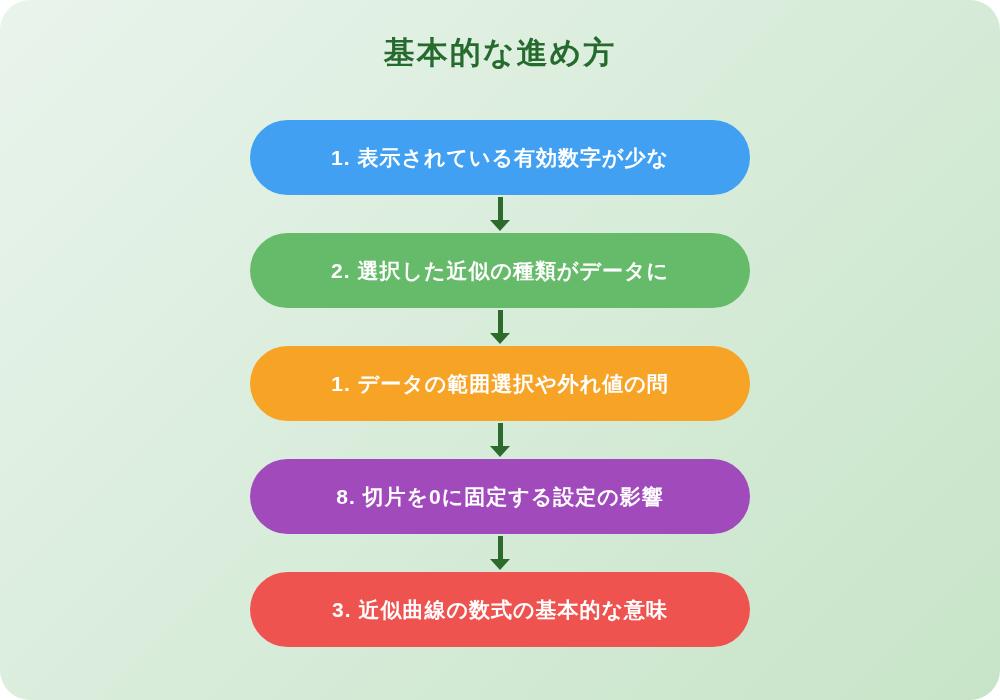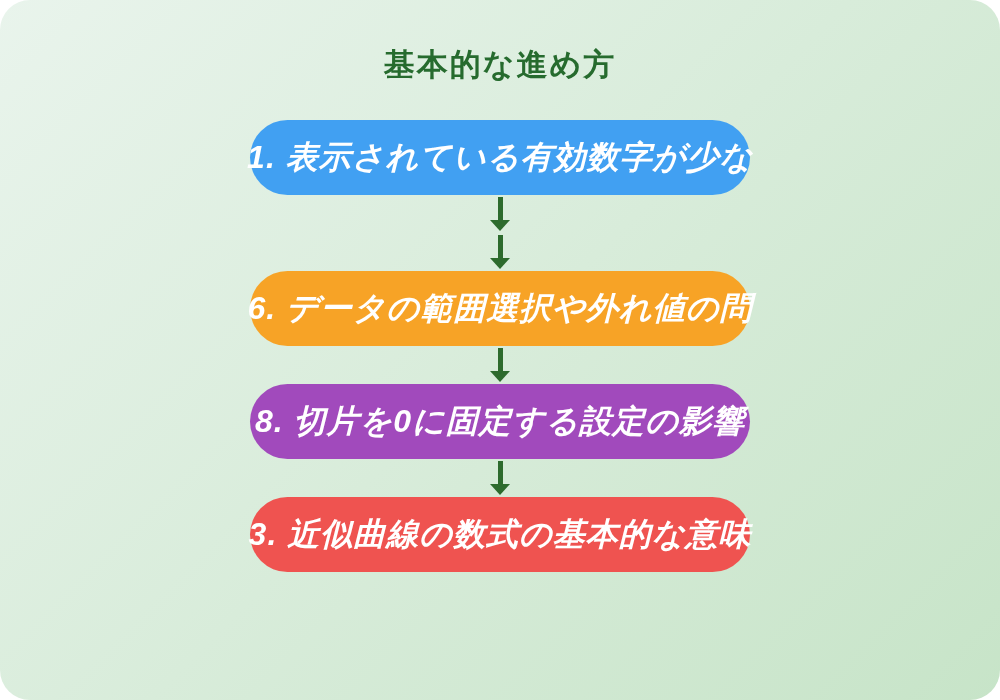--- a/index.html
+++ b/index.html
@@ -13,21 +13,21 @@
   .canvas {
     position: relative;
     width: 1000px;
     height: 700px;
     border-radius: 30px;
     background: linear-gradient(135deg, var(--background-start, #e9f4ec) 0%, var(--background-end, #c7e4c8) 100%);
     overflow: hidden;
     box-sizing: border-box;
   }
   .title {
-    margin: 12px;
+    margin: 0;
     padding-top: 32px;
     text-align: center;
     font-size: 31px;
     font-weight: 800;
     letter-spacing: 2px;
     color: var(--title-text, #266b2e);
   }
   .flow {
     position: absolute;
     top: 120px;
@@ -41,25 +41,24 @@
     width: 500px;
     height: 75px;
     border-radius: 38px;
     display: flex;
     align-items: center;
     justify-content: center;
     box-sizing: border-box;
   }
   .step-label {
     color: var(--step-text, #ffffff);
-    font-size: 32px;
+    font-size: 21px;
     font-weight: 700;
     letter-spacing: 1px;
     white-space: nowrap;
-    font-style: italic;
   }
   .arrow {
     height: 38px;
     display: flex;
     flex-direction: column;
     align-items: center;
     justify-content: center;
     padding: 2px 0;
     box-sizing: border-box;
   }
@@ -88,28 +87,31 @@
 
     <div class="step" style="background: rgb(65, 160, 242);">
       <span class="step-label">1. 表示されている有効数字が少な</span>
     </div>
 
     <div class="arrow">
       <span class="arrow-stem"></span>
       <span class="arrow-head"></span>
     </div>
 
+    <div class="step" style="background: rgb(102, 187, 106);">
+      <span class="step-label">2. 選択した近似の種類がデータに</span>
+    </div>
 
     <div class="arrow">
       <span class="arrow-stem"></span>
       <span class="arrow-head"></span>
     </div>
 
     <div class="step" style="background: rgb(247, 163, 38);">
-      <span class="step-label">6. データの範囲選択や外れ値の問</span>
+      <span class="step-label">1. データの範囲選択や外れ値の問</span>
     </div>
 
     <div class="arrow">
       <span class="arrow-stem"></span>
       <span class="arrow-head"></span>
     </div>
 
     <div class="step" style="background: rgb(161, 74, 188);">
       <span class="step-label">8. 切片を0に固定する設定の影響</span>
     </div>

